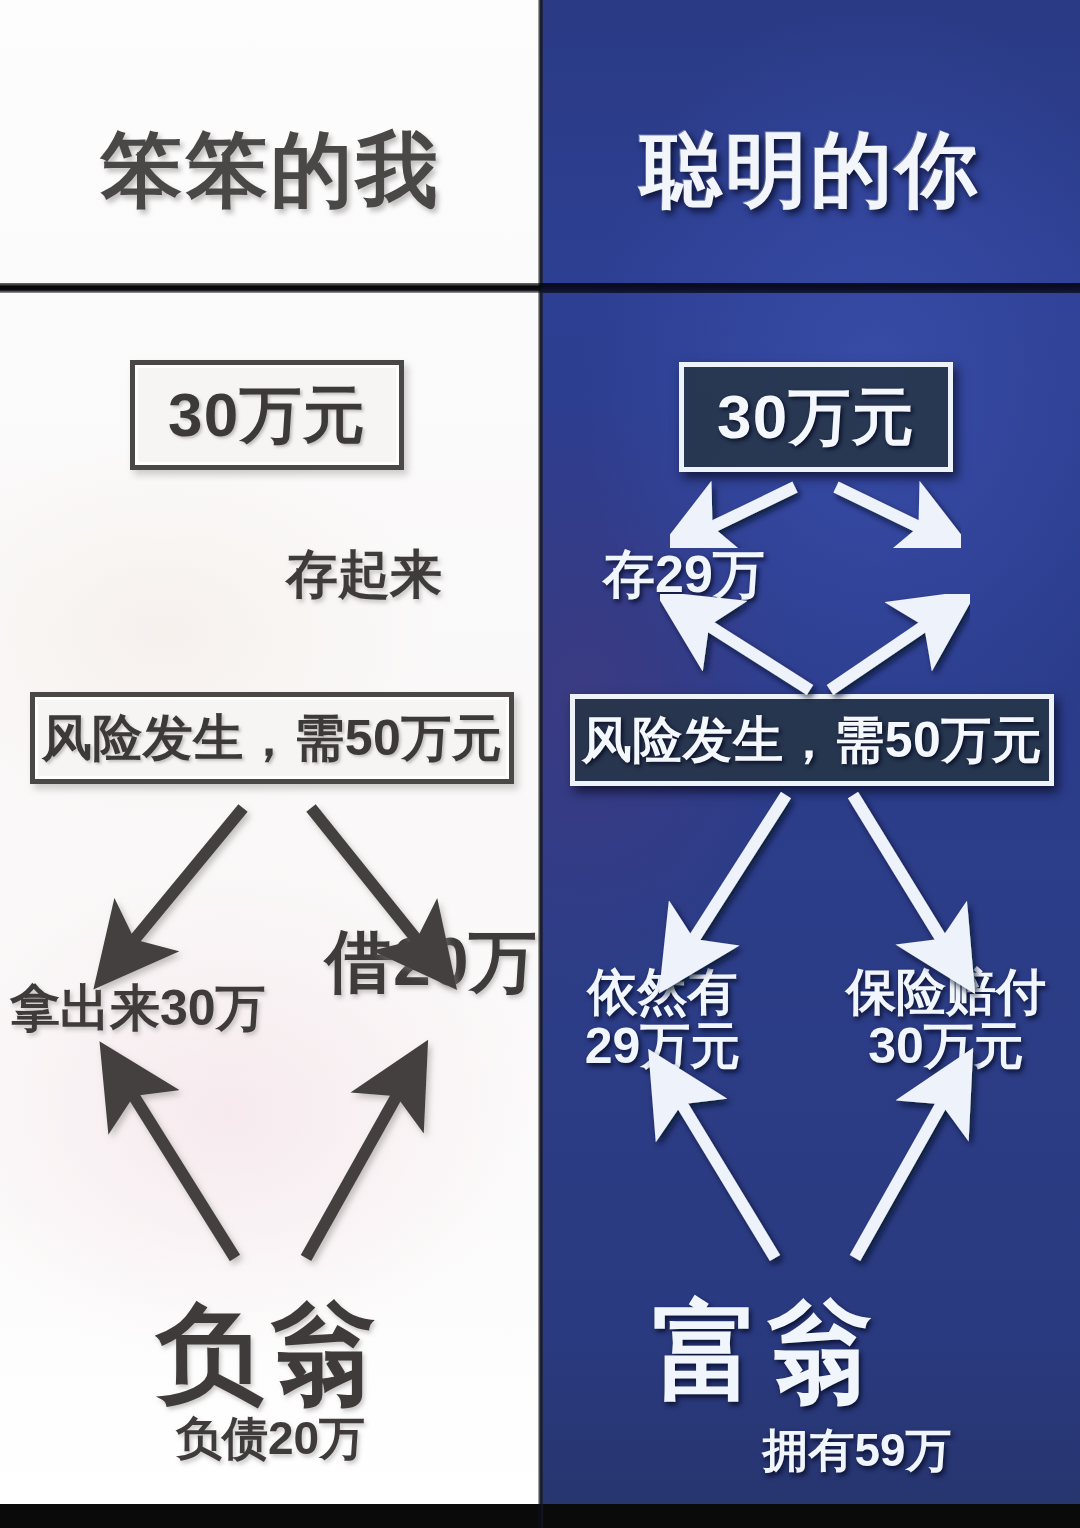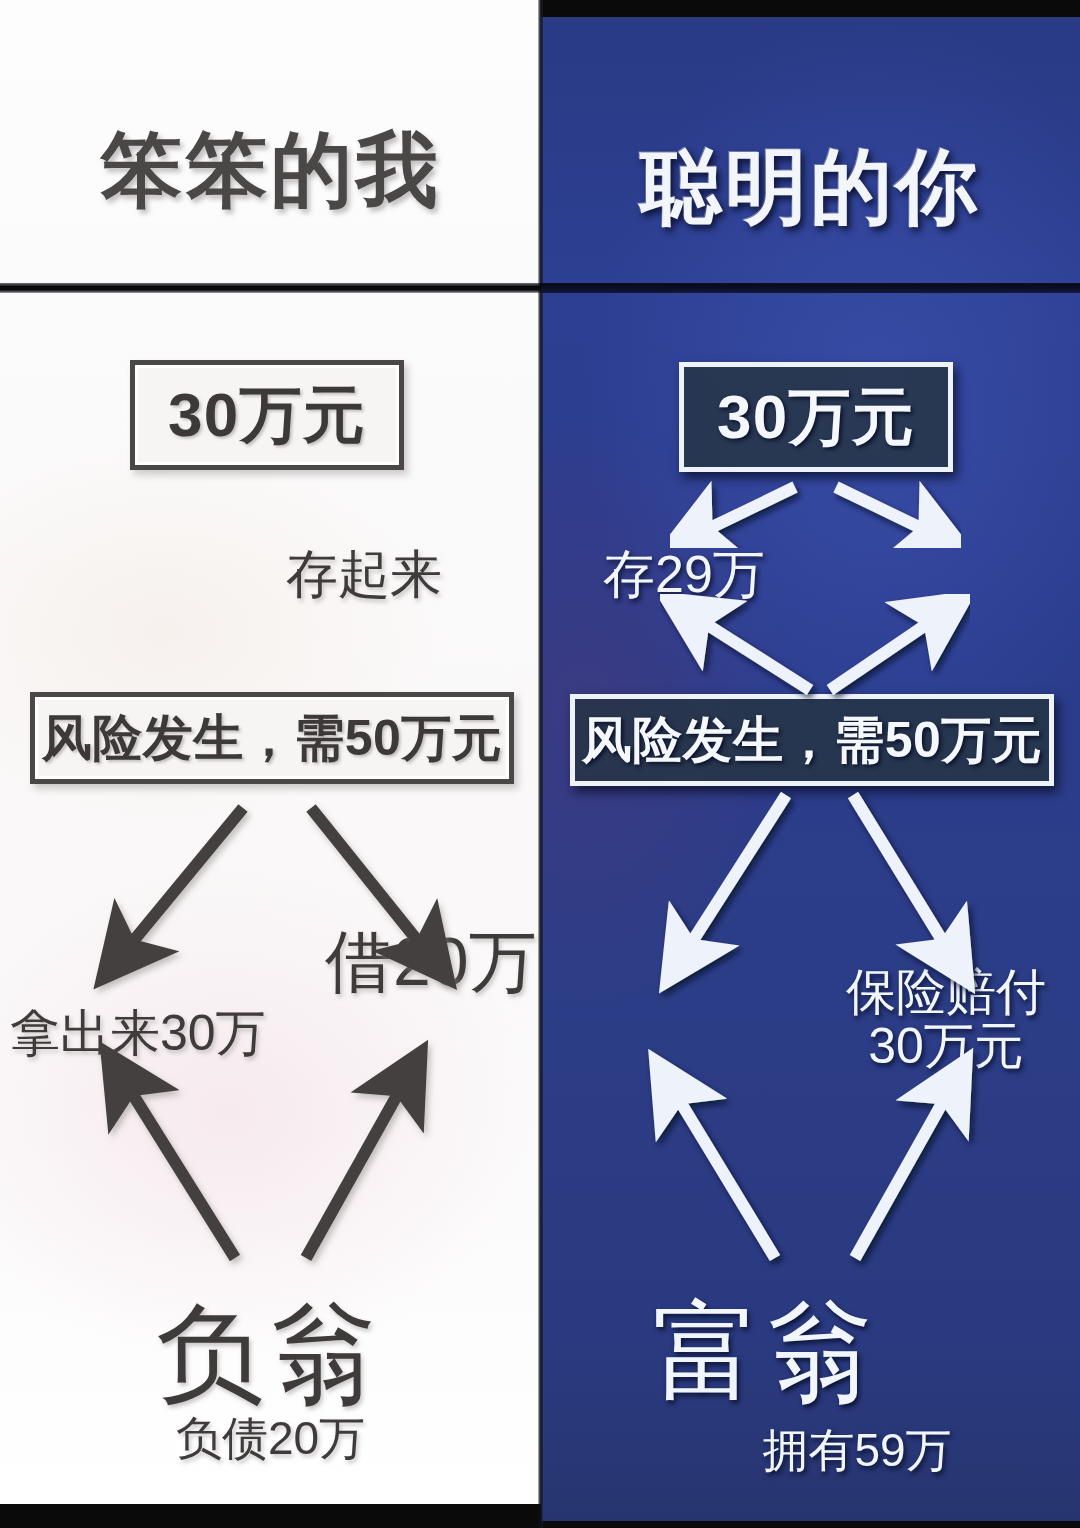--- a/index.html
+++ b/index.html
@@ -18,21 +18,20 @@
     background:
       radial-gradient(ellipse 500px 400px at 42% 74%, rgba(246,233,237,.95) 0%, rgba(250,248,248,0) 62%),
       radial-gradient(ellipse 420px 300px at 30% 42%, rgba(246,240,236,.9) 0%, rgba(252,251,250,0) 65%),
       linear-gradient(180deg,#fdfdfd 0%,#fbfafa 30%,#faf8f8 58%,#fcfbfb 80%,#ffffff 100%);
   }
   #panel-right{left:541px;width:539px;
     background:
       radial-gradient(ellipse 420px 560px at 62% 26%, rgba(58,78,170,.85) 0%, rgba(40,56,140,0) 70%),
       radial-gradient(ellipse 300px 420px at 8% 46%, rgba(72,58,122,.55) 0%, rgba(40,46,110,0) 72%),
       linear-gradient(180deg,#2a3a84 0%,#2d3f92 18%,#2b3c8c 42%,#2c3d87 66%,#2a3a80 88%,#27356f 100%);
-    margin-top: 17px;
   }
 
   
   #panel-seam{position:absolute;left:538px;top:0;width:5px;height:1528px;
     background:linear-gradient(90deg,rgba(20,22,30,.25),rgba(10,12,20,.95) 45%,rgba(30,34,58,.55) 100%);}
 
   
   #header-seam{position:absolute;left:0;top:283px;width:1080px;height:10px;
     background:linear-gradient(180deg,rgba(0,0,0,.55),#08080c 35%,#0b0b10 70%,rgba(20,20,28,.4));}
   #header-seam-right{position:absolute;left:541px;top:283px;width:539px;height:10px;
@@ -58,27 +57,27 @@
     text-shadow:2px 2px 4px rgba(5,10,34,.9);}
 
   
   #box-left-amount{left:130px;top:360px;width:274px;height:110px;font-size:62px;letter-spacing:.02em;}
   #box-left-risk{left:30px;top:692px;width:484px;height:92px;font-size:50px;letter-spacing:.01em;}
   
   #box-right-amount{left:679px;top:362px;width:274px;height:110px;font-size:62px;letter-spacing:.02em;}
   #box-right-risk{left:570px;top:694px;width:484px;height:92px;font-size:50px;letter-spacing:.01em;}
 
   
-  .lbl{position:absolute;white-space:nowrap;font-weight:normal;}
+  .lbl{position:absolute;white-space:nowrap;font-weight:bold;}
   .lbl-dark{color:#3e3b3a;text-shadow:2px 3px 4px rgba(150,145,145,.5);}
   .lbl-light{color:#f1f6fc;text-shadow:2px 3px 5px rgba(5,10,36,.85);}
   .ctr{text-align:center;}
 
   #lbl-save-up{left:286px;top:540px;font-size:52px;}
-  #lbl-take-out{left:10px;top:975px;font-size:50px;margin-top:25px;}
+  #lbl-take-out{left:10px;top:975px;font-size:50px;}
   #lbl-borrow{left:325px;top:917px;font-size:68px;}
   #lbl-fu-weng{left:0;top:1282px;width:541px;font-size:108px;letter-spacing:.06em;}
   #lbl-fu-weng-sub{left:0;top:1408px;width:541px;font-size:46px;}
 
   #lbl-save29{left:603px;top:540px;font-size:52px;}
   #lbl-insure1{left:855px;top:540px;font-size:52px;}
   #lbl-still-have{left:570px;top:965px;width:185px;font-size:50px;line-height:1.08;}
   #lbl-payout{left:832px;top:965px;width:228px;font-size:50px;line-height:1.08;}
   #lbl-rich{left:541px;top:1280px;width:452px;font-size:108px;letter-spacing:.06em;}
   #lbl-rich-sub{left:541px;top:1420px;width:632px;font-size:46px;}
@@ -113,20 +112,24 @@
     <div class="title" id="title-right">聪明的你</div>
   </div>
 
   <div class="boxed box-dark" id="box-right-amount">30万元</div>
 
   <div class="lbl lbl-light" id="lbl-save29">存29万</div>
 
 
   <div class="boxed box-dark" id="box-right-risk">风险发生，需50万元</div>
 
+  <div class="lbl lbl-light ctr" id="lbl-still-have">
+    <div>依然有</div>
+    <div>29万元</div>
+  </div>
 
   <div class="lbl lbl-light ctr" id="lbl-payout">
     <div>保险赔付</div>
     <div>30万元</div>
   </div>
 
   <div class="lbl lbl-light ctr" id="lbl-rich">富翁</div>
 
   <div class="lbl lbl-light ctr" id="lbl-rich-sub">拥有59万</div>
 

